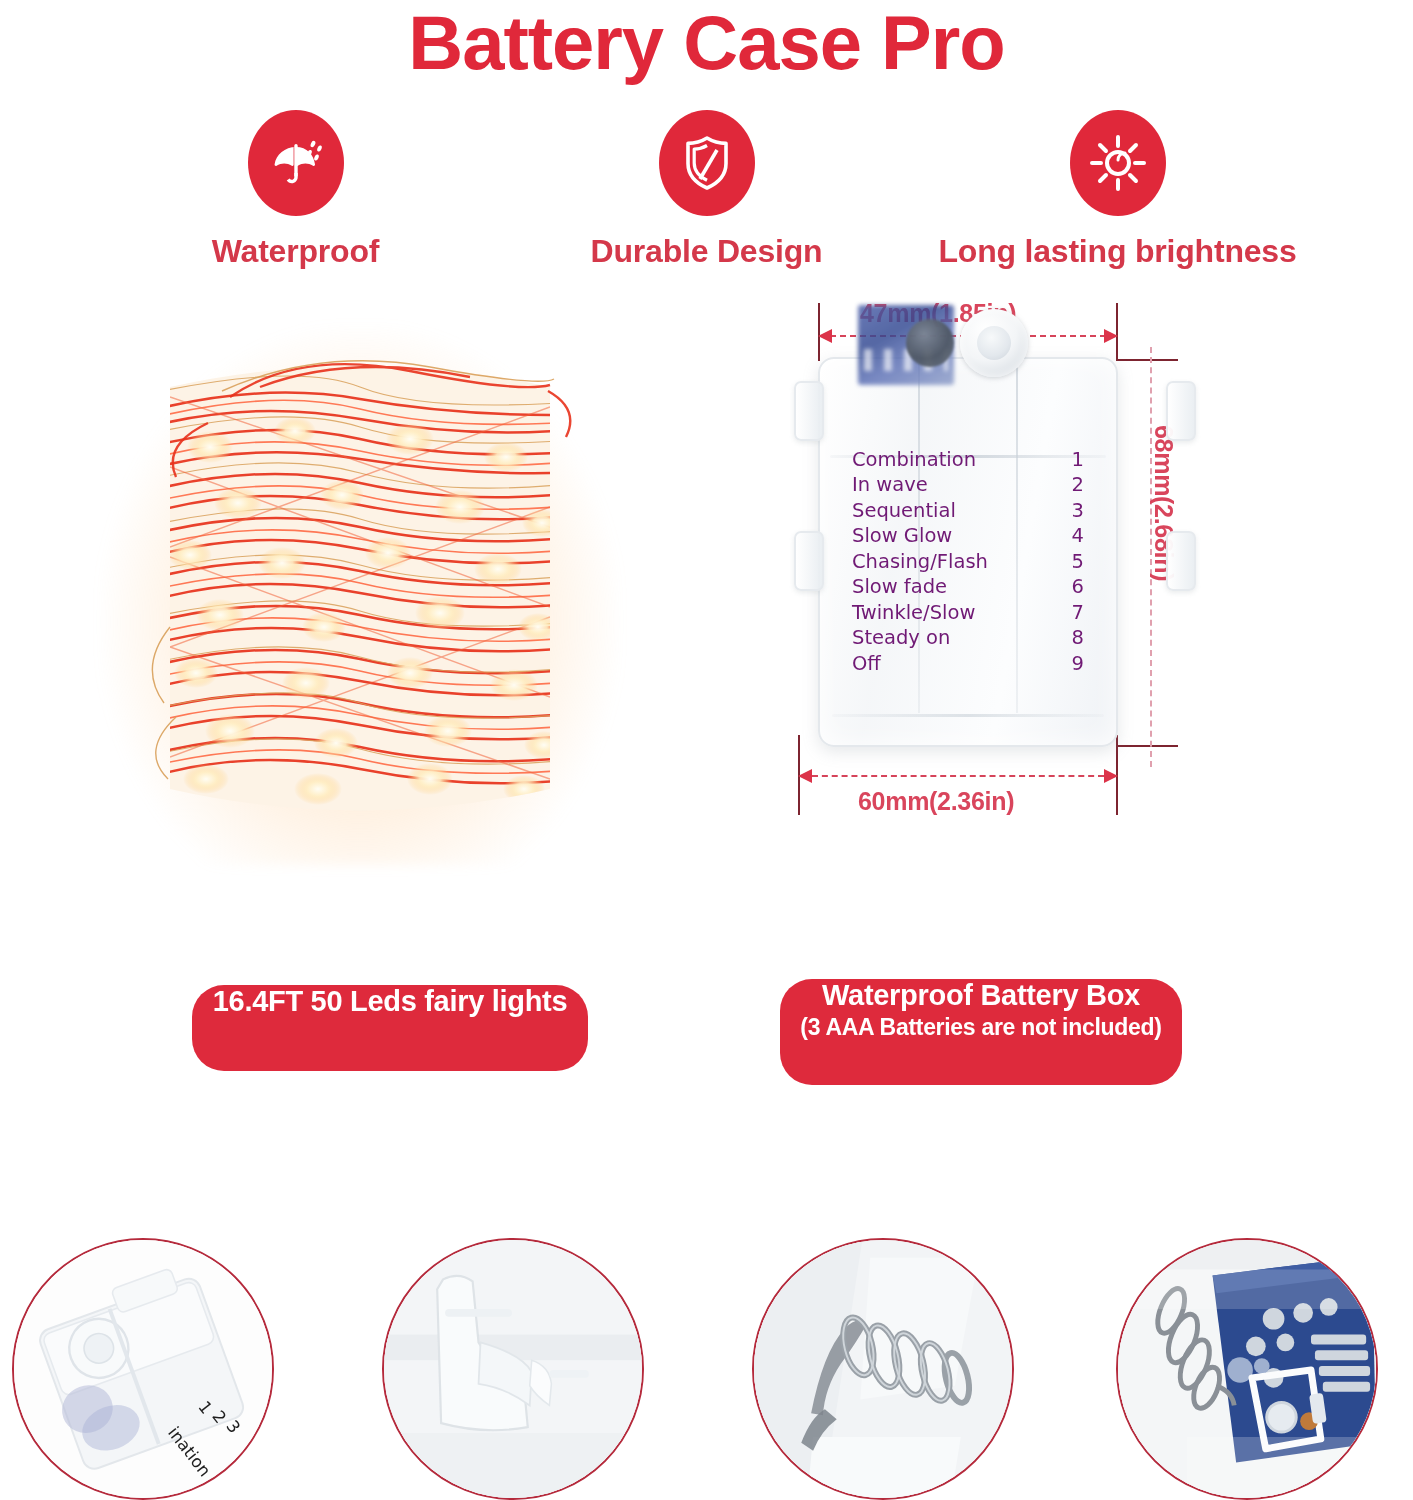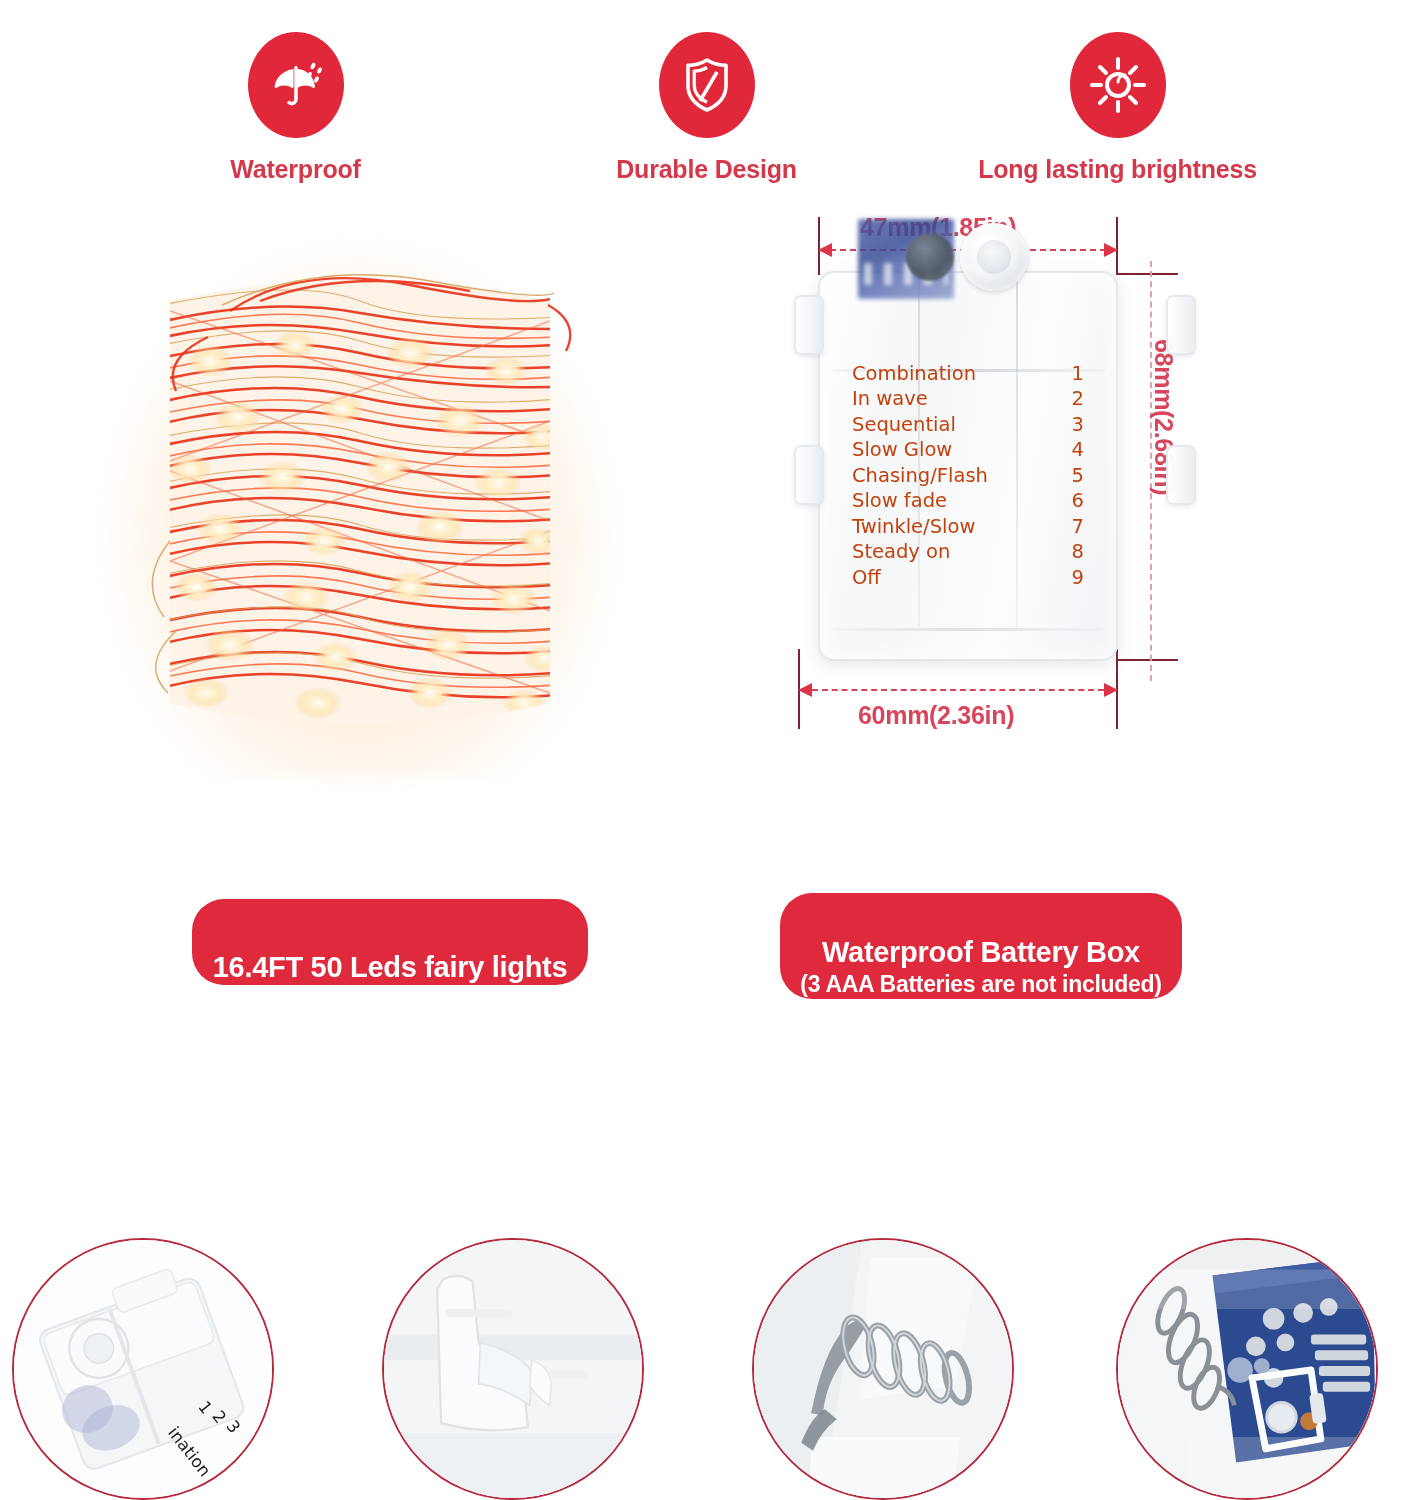--- a/index.html
+++ b/index.html
@@ -22,21 +22,21 @@
     display:flex; justify-content:center; align-items:flex-start;
     margin-top:28px; padding:0 90px; gap:0;
   }
   .feature { flex:1; display:flex; flex-direction:column; align-items:center; }
   .badge {
     width:96px; height:106px; border-radius:50%;
     background:#e0283a; display:flex; align-items:center; justify-content:center;
   }
   .badge svg { width:64px; height:64px; display:block; }
   .feature-label {
-    margin-top:16px; font-size:25px; font-weight:bold; color:#d4384a;
+    margin-top:16px; font-size:32px; font-weight:bold; color:#d4384a;
     text-align:center; line-height:1.22; letter-spacing:-0.2px;
   }
 
   
   .main { position:relative; height:690px; margin-top:24px; }
 
   
   .coil-wrap { position:absolute; left:70px; top:10px; width:580px; height:580px; }
   .coil-glow {
     position:absolute; left:30px; top:20px; width:520px; height:540px;
@@ -99,21 +99,21 @@
     position:absolute; width:30px; height:60px; border-radius:7px;
     background:linear-gradient(90deg, rgba(255,255,255,.97), rgba(232,237,241,.9));
     border:2px solid #e6eaee; box-shadow:0 2px 5px rgba(150,158,166,.2);
   }
   .clip.l { left:34px; } .clip.r { right:34px; }
   .clip.t1 { top:86px; } .clip.t2 { top:236px; }
 
   
   .modes {
     position:absolute; left:92px; top:152px; width:232px;
-    font-family:"DejaVu Sans", sans-serif; color:#c2410c;
+    font-family:"DejaVu Sans", sans-serif; color:#701a75;
   }
   .mode-row { display:flex; justify-content:space-between; font-size:19.5px; line-height:25.5px; }
   .mode-name { white-space:nowrap; }
   .mode-num { width:26px; text-align:right; }
 
   
   .dim-ext { position:absolute; background:#7d2430; }
   .dim-dash-h {
     position:absolute; height:0; border-top:2px dashed #d6445a;
   }
@@ -124,21 +124,21 @@
   .dim-label {
     position:absolute; font-size:25px; font-weight:bold; color:#d9455c;
     white-space:nowrap; letter-spacing:-0.3px;
   }
   .dim-label.vert { transform:rotate(90deg); transform-origin:left top; }
 
   
   .caption-row { position:relative; height:110px; }
   .pill {
     position:absolute; background:#de2a3c; border-radius:32px; color:#fff;
-    text-align:center; display:flex; flex-direction:column; align-items:center; justify-content:flex-end;
+    text-align:center; display:flex; flex-direction:column; align-items:center; justify-content:flex-start;
   }
   .pill.left  { left:192px; top:0; width:396px; height:86px; }
   .pill.right { left:780px; top:-6px; width:402px; height:106px; }
   .pill-main { font-size:29px; font-weight:bold; letter-spacing:-0.3px; line-height:1.15; }
   .pill-sub  { font-size:23px; font-weight:bold; letter-spacing:-0.3px; line-height:1.2; margin-top:2px; }
 
   
   .thumbs { position:absolute; left:0; top:1238px; width:1413px; height:262px; }
   .thumb {
     position:absolute; top:0; width:262px; height:262px; border-radius:50%;
@@ -147,20 +147,21 @@
   .thumb.t1 { left:12px; }
   .thumb.t2 { left:382px; }
   .thumb.t3 { left:752px; }
   .thumb.t4 { left:1116px; }
   .thumb svg { width:100%; height:100%; display:block; }
 </style>
 </head>
 <body>
 
 <div class="header">
+  <div class="title">Battery Case Pro</div>
 </div>
 
 <div class="features">
 
   <div class="feature">
     <div class="badge">
       <span>
         <svg viewBox="0 0 64 64" fill="#ffffff">
           <path d="M32 16c-11 0-20 7.6-21.4 17.2-.2 1.2 1 2.1 2 1.5 2.4-1.4 5-2.1 7.6-2.1s5.2.7 7.6 2.1c.8.5 1.8 0 1.8-.9V16z"></path>
           <path d="M32 16v17.8c0 .9 1 1.4 1.8.9 2.4-1.4 5-2.1 7.6-2.1s5.2.7 7.6 2.1c1 .6 2.2-.3 2-1.5C49.6 23.6 43 16 32 16z"></path>

